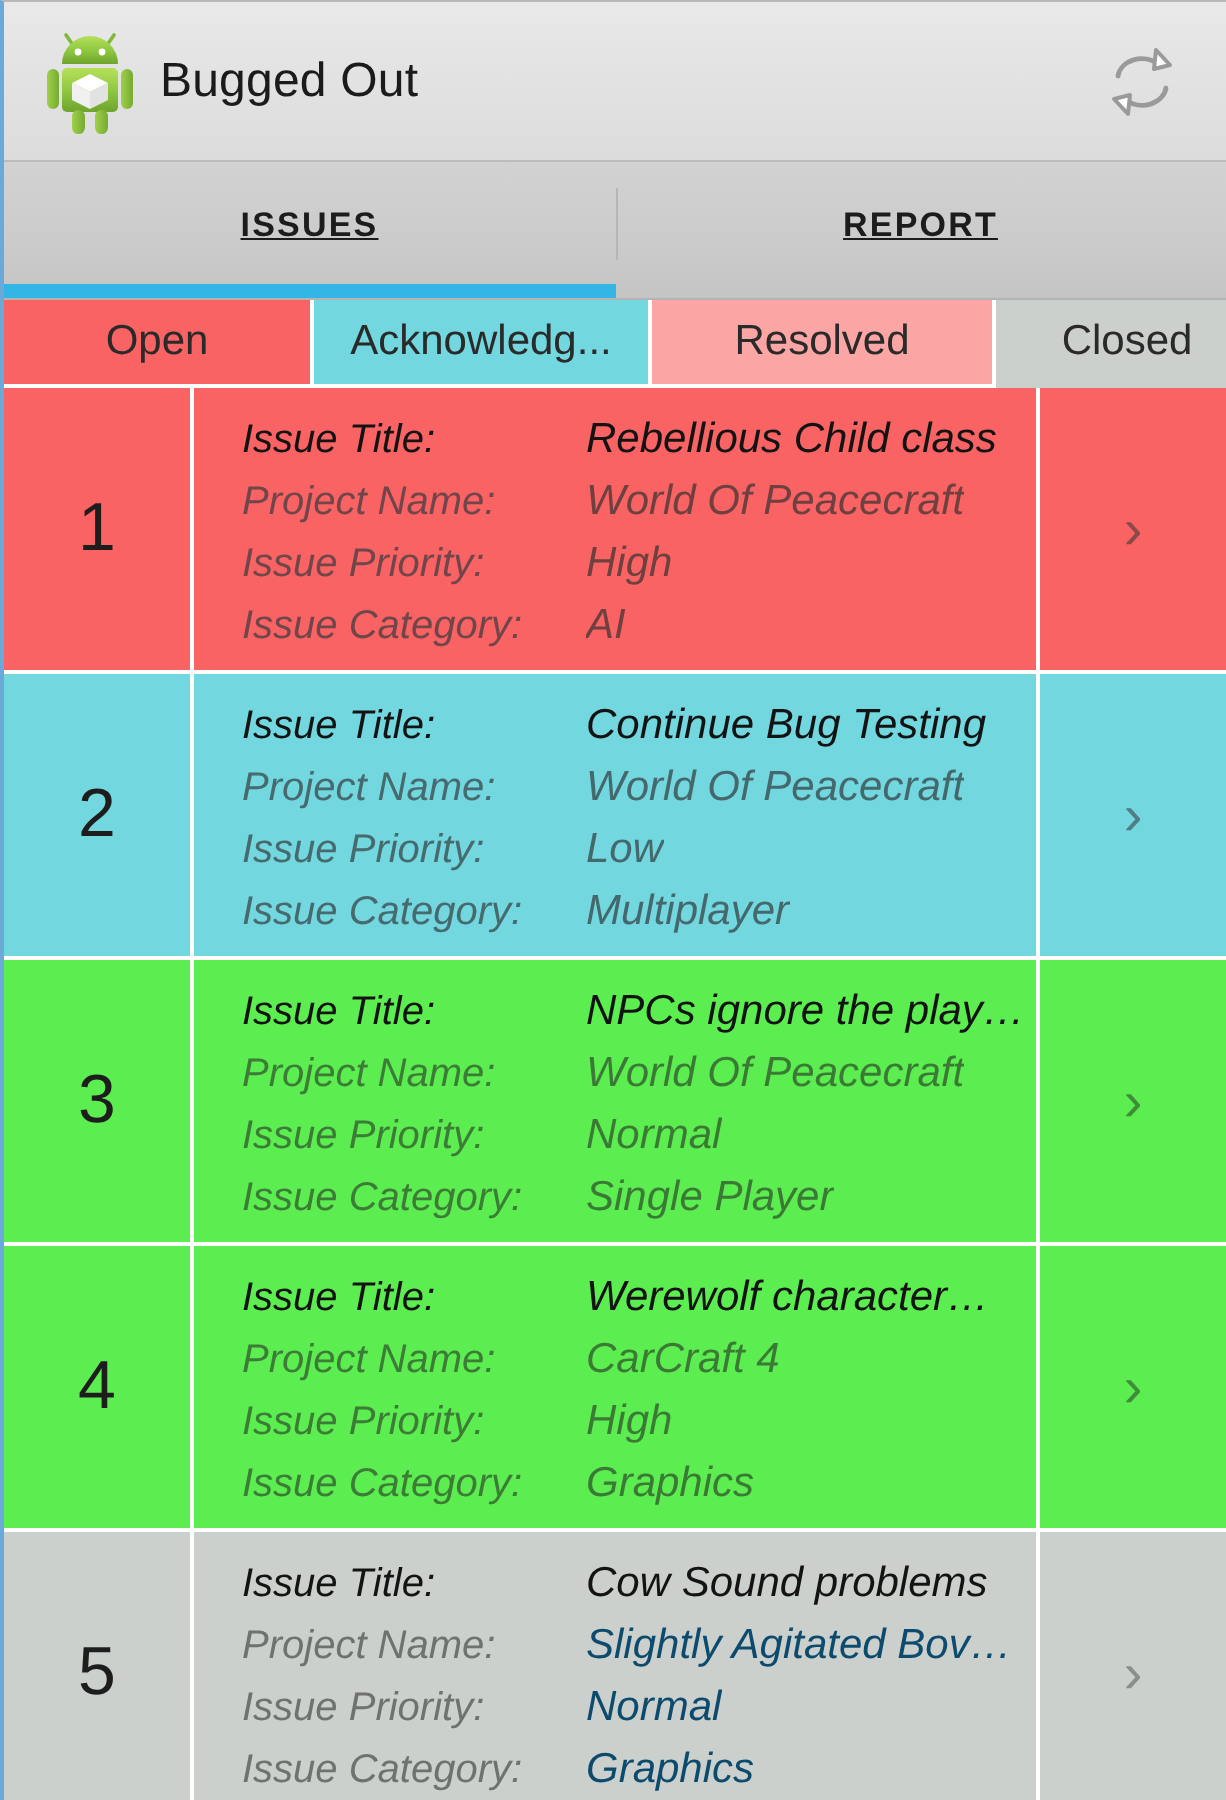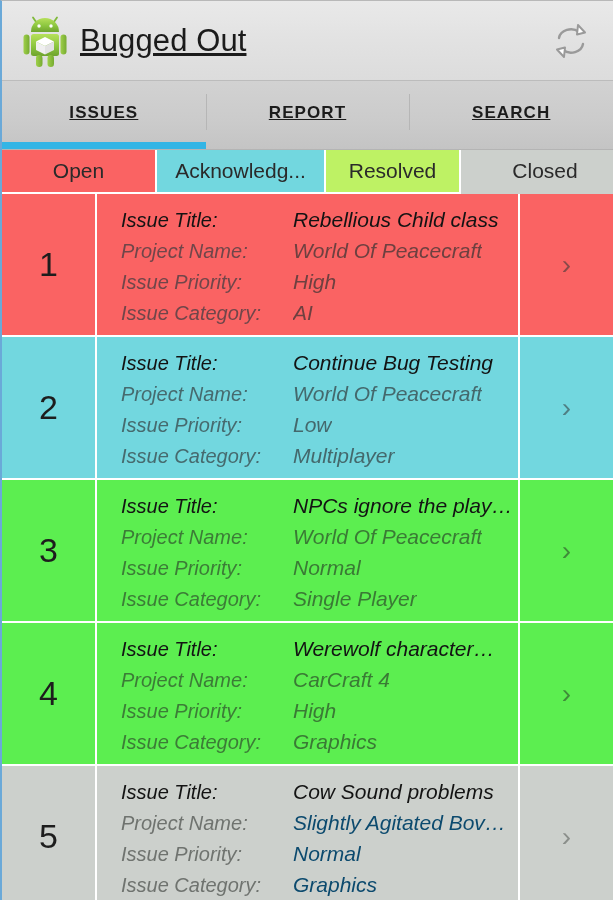--- a/index.html
+++ b/index.html
@@ -34,27 +34,26 @@
 
   .app-icon {
     width: 50px;
     height: 56px;
     position: relative;
     flex: 0 0 auto;
     margin-right: 10px;
   }
 
   .app-title {
-    font-size: 31px;
+    font-size: 24px;
     color: #1b1b1b;
     font-weight: normal;
     letter-spacing: 0.1px;
     line-height: 1;
     flex: 1 1 auto;
-    text-decoration: underline;
   }
 
   .refresh-btn {
     width: 56px;
     height: 56px;
     flex: 0 0 auto;
     display: flex;
     align-items: center;
     justify-content: center;
   }
@@ -117,21 +116,21 @@
     font-size: 21px;
     color: #2a2a2a;
     border-right: 2px solid #ffffff;
     border-bottom: 2px solid #ffffff;
     position: relative;
   }
   .filter-tab:last-child { border-right: none; padding-left: 16px; }
 
   .filter-open        { width: 155px; background: #fa6363; align-items: center; }
   .filter-acknowledge { width: 169px; background: #72d7df; }
-  .filter-resolved    { width: 135px; background: #bef264; }
+  .filter-resolved    { width: 172px; background: #fca5a5; }
   .filter-closed      { flex: 1 1 auto; background: #ccd0cc;
                         border-bottom-color: #ccd0cc; }
 
   
   .issue-list {
     position: relative;
     height: 758px;
     overflow: hidden;
   }
 
@@ -291,23 +290,20 @@
     </div>
   </div>
 
   <div class="tab-bar">
     <div class="tab active">
       <span>ISSUES</span>
     </div>
     <div class="tab">
       <span>REPORT</span>
     </div>
-    <div class="tab">
-      <span>SEARCH</span>
-    </div>
   </div>
 
   <div class="filter-bar">
     <div class="filter-tab filter-open">
       <span>Open</span>
     </div>
     <div class="filter-tab filter-acknowledge">
       <span>Acknowledg...</span>
     </div>
     <div class="filter-tab filter-resolved">

